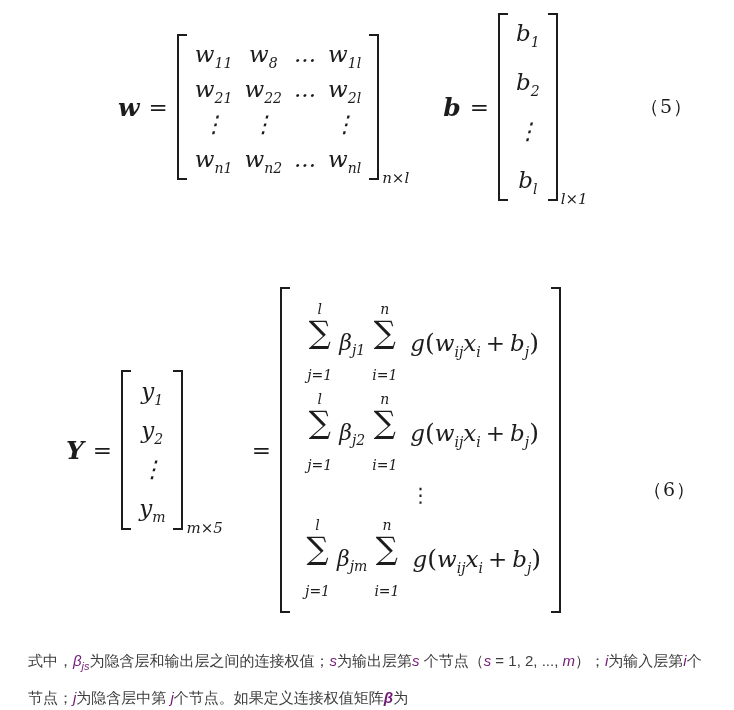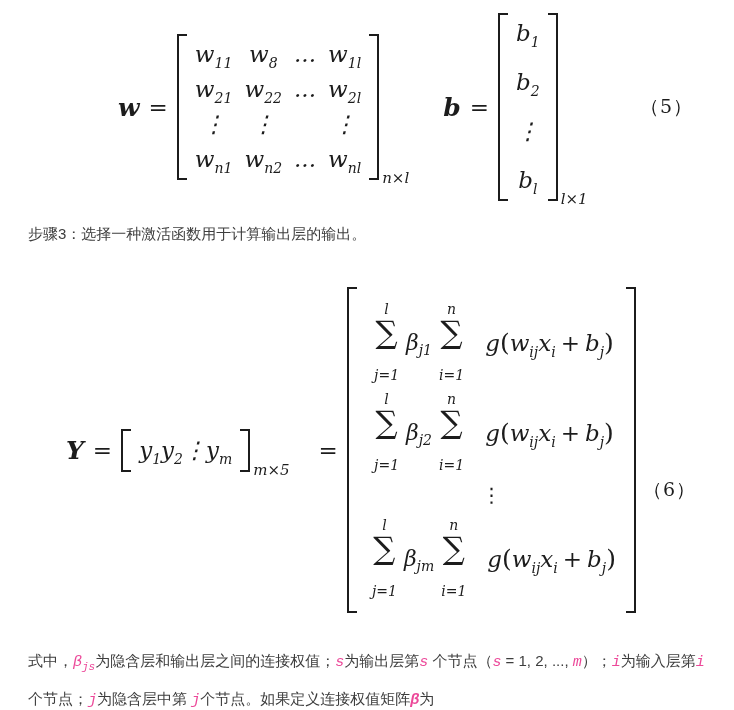--- a/index.html
+++ b/index.html
@@ -29,37 +29,37 @@
   .wgrid .mc{font-size:23px;font-style:italic;line-height:1;}
   .gap30{width:34px;}
   .bcol{display:flex;flex-direction:column;align-items:center;row-gap:26px;padding:9px 8px;}
   .bcol .mc{font-size:23px;font-style:italic;line-height:1;}
   .eq5 .eqnum{right:41px;top:50%;transform:translateY(-50%);}
 
   
   .cjk{font-family:"Liberation Sans","DejaVu Sans",sans-serif;color:#3d3d3d;font-size:15px;}
   .step3{position:absolute;left:28px;top:225px;white-space:nowrap;}
   .footnote{position:absolute;left:28px;top:630px;width:688px;line-height:31px;}
-  .fit{font-family:Liberation Mono, monospace;font-style:italic;color:#ec4899;margin-top:20px;}
+  .fit{font-family:Liberation Sans, sans-serif;font-style:italic;color:#701a75;margin-top:20px;}
   .fbold{font-weight:bold;}
   .fsub{font-size:11px;font-style:italic;}
 
   
   .eq6{position:absolute;left:0;top:285px;width:734px;height:330px;}
   .eq6-flex{position:absolute;left:66px;top:0;height:330px;display:flex;align-items:center;}
-  .ycol{display:flex;flex-direction:row;align-items:center;row-gap:16px;padding:10px 8px;}
+  .ycol{display:flex;flex-direction:column;align-items:center;row-gap:16px;padding:10px 8px;}
   .ycol .mc{font-size:23px;font-style:italic;line-height:1;}
   .gap18{width:20px;}
   .sumcol{display:flex;flex-direction:column;align-items:center;padding:10px 10px;}
   .sumrow{display:flex;align-items:center;margin:5px 0;white-space:nowrap;}
   .bigsum{display:inline-flex;flex-direction:column;align-items:center;line-height:1;margin:0 5px;}
   .sum-top{font-size:14px;font-style:italic;margin-bottom:1px;}
   .sum-sigma{font-size:31px;font-style:normal;line-height:1;}
   .sum-bot{font-size:14px;font-style:italic;margin-top:20px;}
-  .term{font-size:23px;margin-left:16px;}
+  .term{font-size:23px;margin-left:8px;}
   .term .paren{font-size:25px;font-style:normal;}
   .plus{font-style:normal;margin:0 5px;}
   .coef{font-size:22px;margin:0 2px;}
   .vdots{font-size:20px;line-height:1;margin:8px 0;font-style:normal;}
   .eq6 .eqnum{right:38px;top:192px;}
 </style>
 </head>
 <body>
 
 <div class="page">
@@ -109,21 +109,20 @@
           <span class="mc"><span>⋮</span></span>
           <span class="mc"><span>b</span><sub class="ms">l</sub></span>
         </span>
         <span class="br brr"></span>
         <span class="mdim">l×1</span>
       </span>
     </div>
     <span class="eqnum">（5）</span>
   </div>
 
-  <div class="cjk step3">步骤3：选择一种激活函数用于计算输出层的输出。</div>
 
   <div class="eq6">
     <div class="eq6-flex">
       <span class="mbold mlabel">Y</span>
       <span class="meq">=</span>
 
       <span class="matrix">
         <span class="br brl"></span>
         <span class="ycol">
           <span class="mc"><span>y</span><sub class="ms">1</sub></span>

